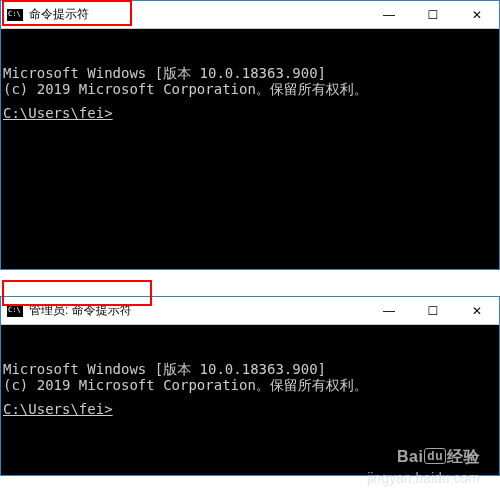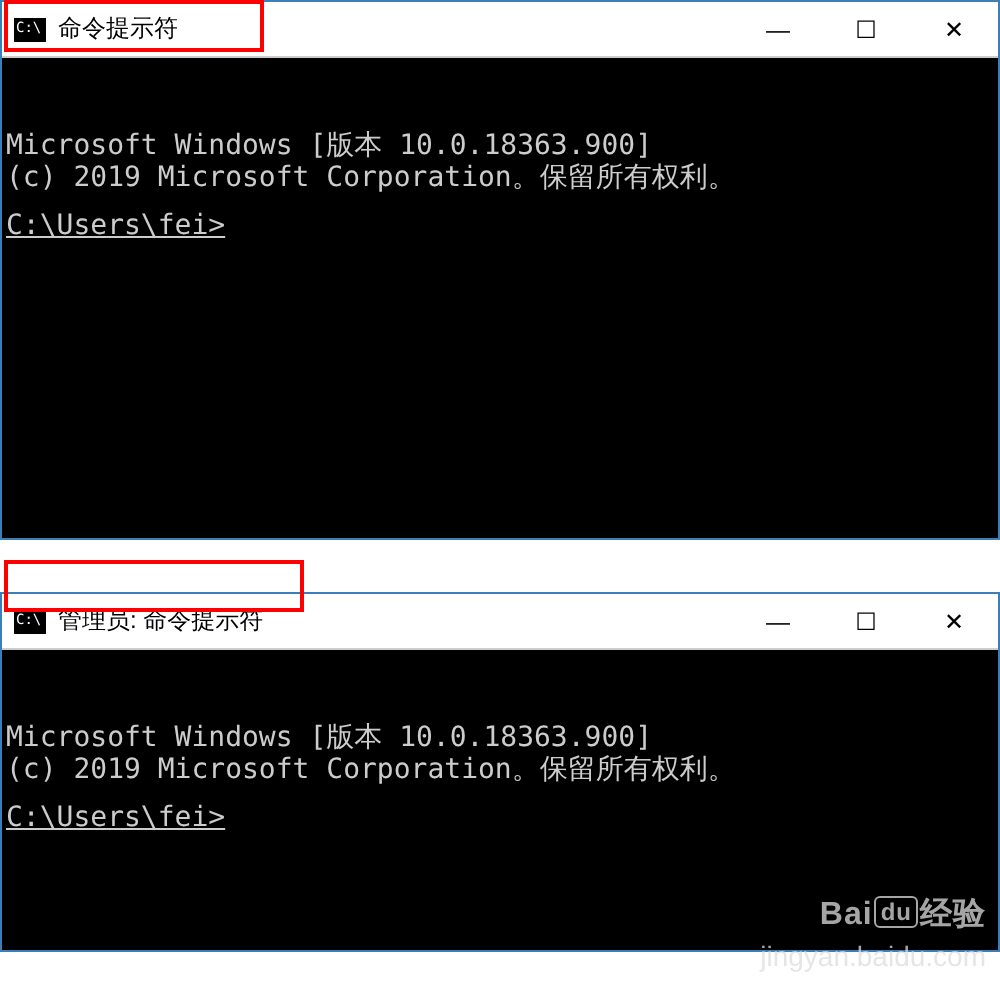--- a/index.html
+++ b/index.html
@@ -87,21 +87,21 @@
       padding: 20px 2px;
       font-family: "NSimSun", "SimSun", monospace;
       font-size: 14px;
       color: #ccc;
       line-height: 16px;
       white-space: pre;
     }
     .prompt-line { margin-top: 8px; text-decoration: underline; }
     .watermark {
       position: absolute;
-      right: 7px;
+      right: 20px;
       bottom: 14px;
       text-align: right;
       color: #ddd;
       opacity: 0.75;
       font-family: Arial, sans-serif;
     }
     .wm-main {
       font-size: 16px;
       font-weight: bold;
       letter-spacing: 0.5px;

